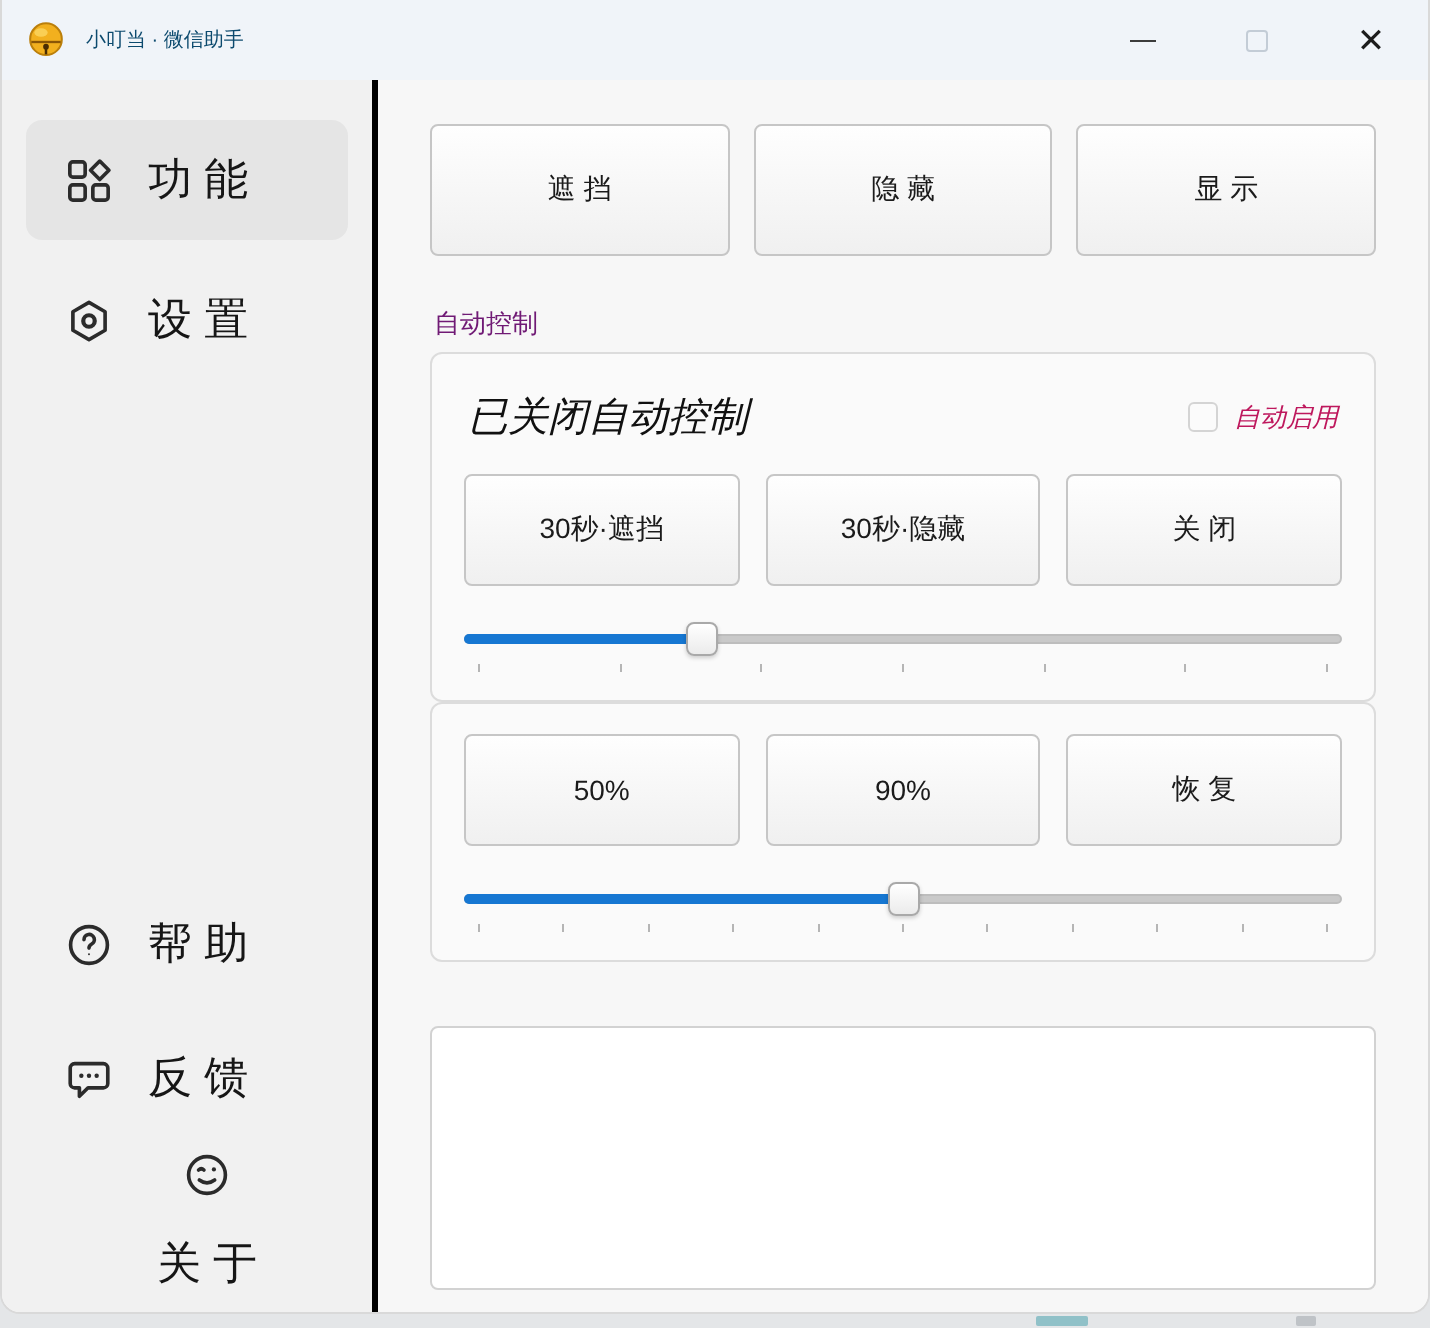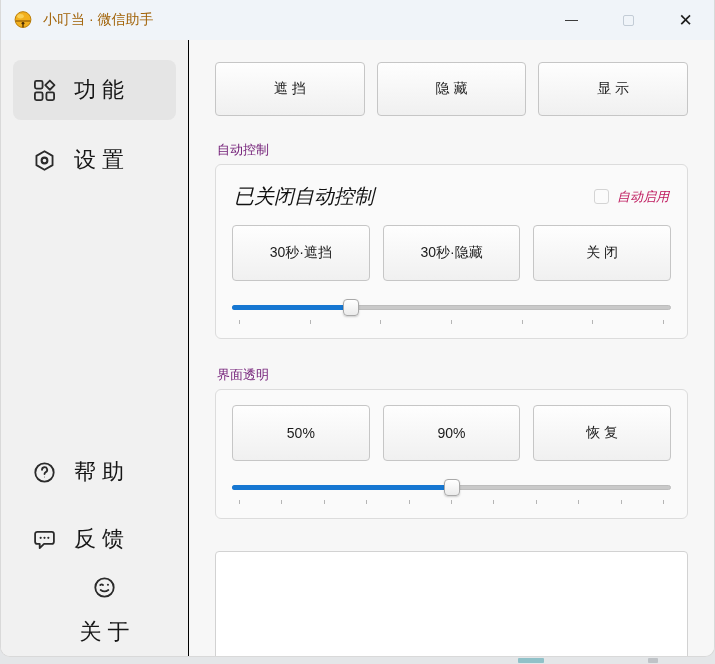--- a/index.html
+++ b/index.html
@@ -20,32 +20,32 @@
     overflow:hidden;
   }
   
   .titlebar {
     height:40px; flex:0 0 40px;
     background:#f0f4f9;
     display:flex; align-items:center;
     padding-left:12px;
   }
   .app-icon { width:20px; height:20px; margin-right:10px; flex:0 0 20px; }
-  .title-text { font-size:14px; color:#a16207; }
+  .title-text { font-size:10px; color:#0c4a6e; }
   .win-controls { margin-left:auto; display:flex; align-items:stretch; height:100%; }
   .win-btn { width:57px; display:flex; align-items:center; justify-content:center; cursor:default; }
   .min-glyph { width:13px; height:0; border-top:1.6px solid #3c3c3c; display:block; }
   .max-glyph { width:11px; height:11px; border:1.4px solid #c3ccd6; border-radius:2px; display:block; }
   .close-glyph { font-size:17px; color:#1c1c1c; line-height:1; }
   
   .content { flex:1; display:flex; min-height:0; }
   .sidebar {
     width:188px; flex:0 0 188px;
     background:#f1f1f1;
-    border-right:1px solid #000000;
+    border-right:3px solid #000000;
     display:flex; flex-direction:column;
     padding:20px 12px 20px 12px;
   }
   .side-item {
     height:60px; flex:0 0 60px;
     display:flex; align-items:center;
     padding-left:20px; gap:18px;
     border-radius:8px;
     font-size:22px; color:#161616;
     margin-bottom:10px;
@@ -53,21 +53,21 @@
   }
   .side-item.selected { background:#e5e5e5; }
   .side-item svg { width:23px; height:23px; flex:0 0 23px; }
   .side-spacer { flex:1; }
   .side-item.footer { margin-bottom:7px; }
   .side-item.footer:last-child { margin-bottom:0;flex-direction:column; }
   
   .main { flex:1; padding:22px 26px 0 26px; background:#f7f7f7; }
   .btn-row { display:flex; gap:12px; }
   .btn {
-    flex:1; height:54px;
+    flex:1; height:66px;
     background:linear-gradient(180deg,#fefefe,#f0f0f0);
     border:1px solid #c6c6c6; border-radius:4px;
     font-family:inherit; font-size:14px; color:#1b1b1b;
     display:flex; align-items:center; justify-content:center;
     cursor:default;
   }
   .btn.small { height:56px; }
   .group-label { font-size:13px; color:#701a75; margin:25px 0 5px 2px; }
   .group-label.second { margin-top:27px; }
   .group-box {
@@ -227,21 +227,20 @@
               <div class="tick"></div>
               <div class="tick"></div>
               <div class="tick"></div>
               <div class="tick"></div>
               <div class="tick"></div>
               <div class="tick"></div>
             </div>
         </div>
       </div>
 
-      <div class="group-label second">界面透明</div>
       <div class="group-box">
         <div class="group-btn-row" style="margin-top:1px;">
           <button class="btn small">50%</button>
           <button class="btn small">90%</button>
           <button class="btn small">恢 复</button>
         </div>
         <div class="slider-wrap">
           <div class="slider">
             <div class="track"></div>
             <div class="fill" style="width: 50%;"></div>

